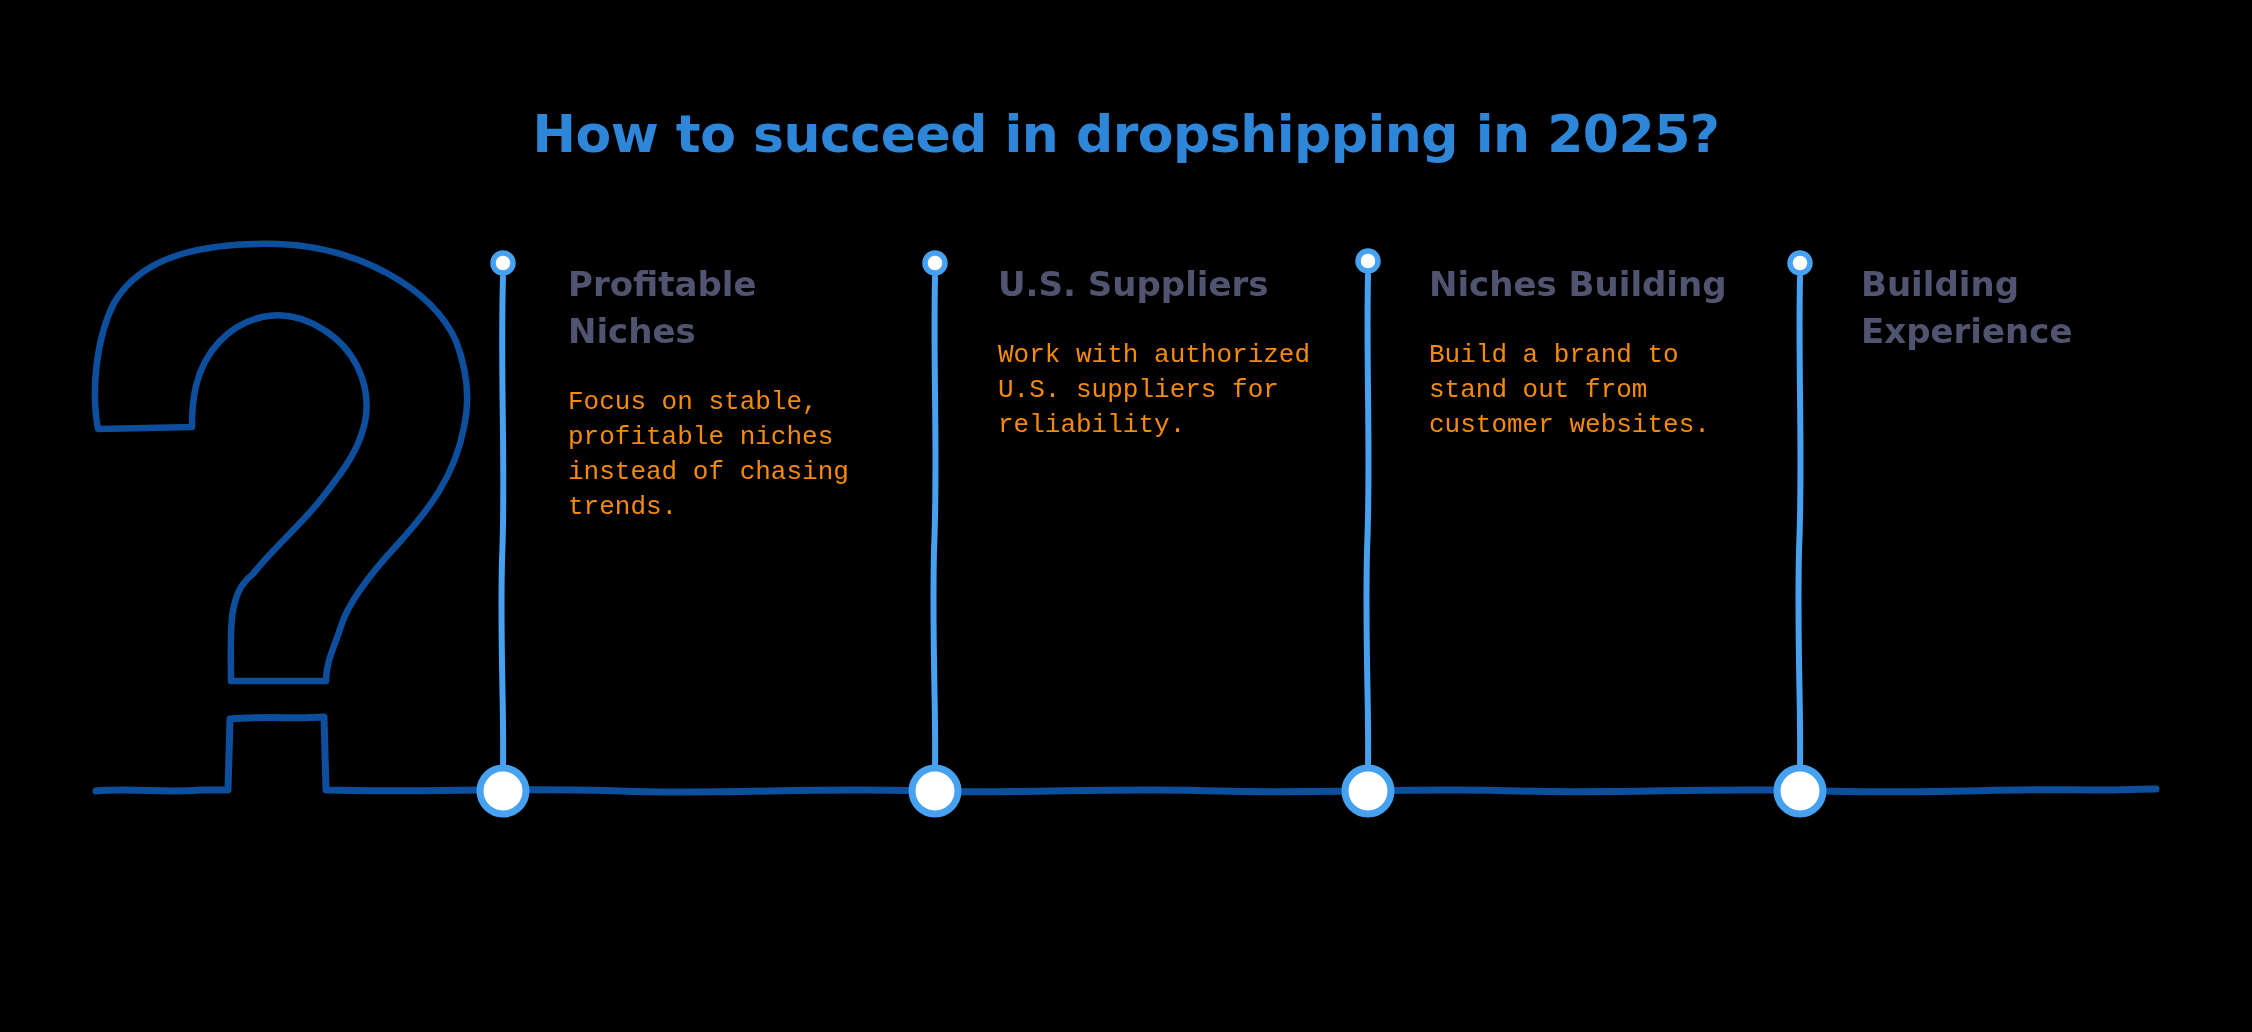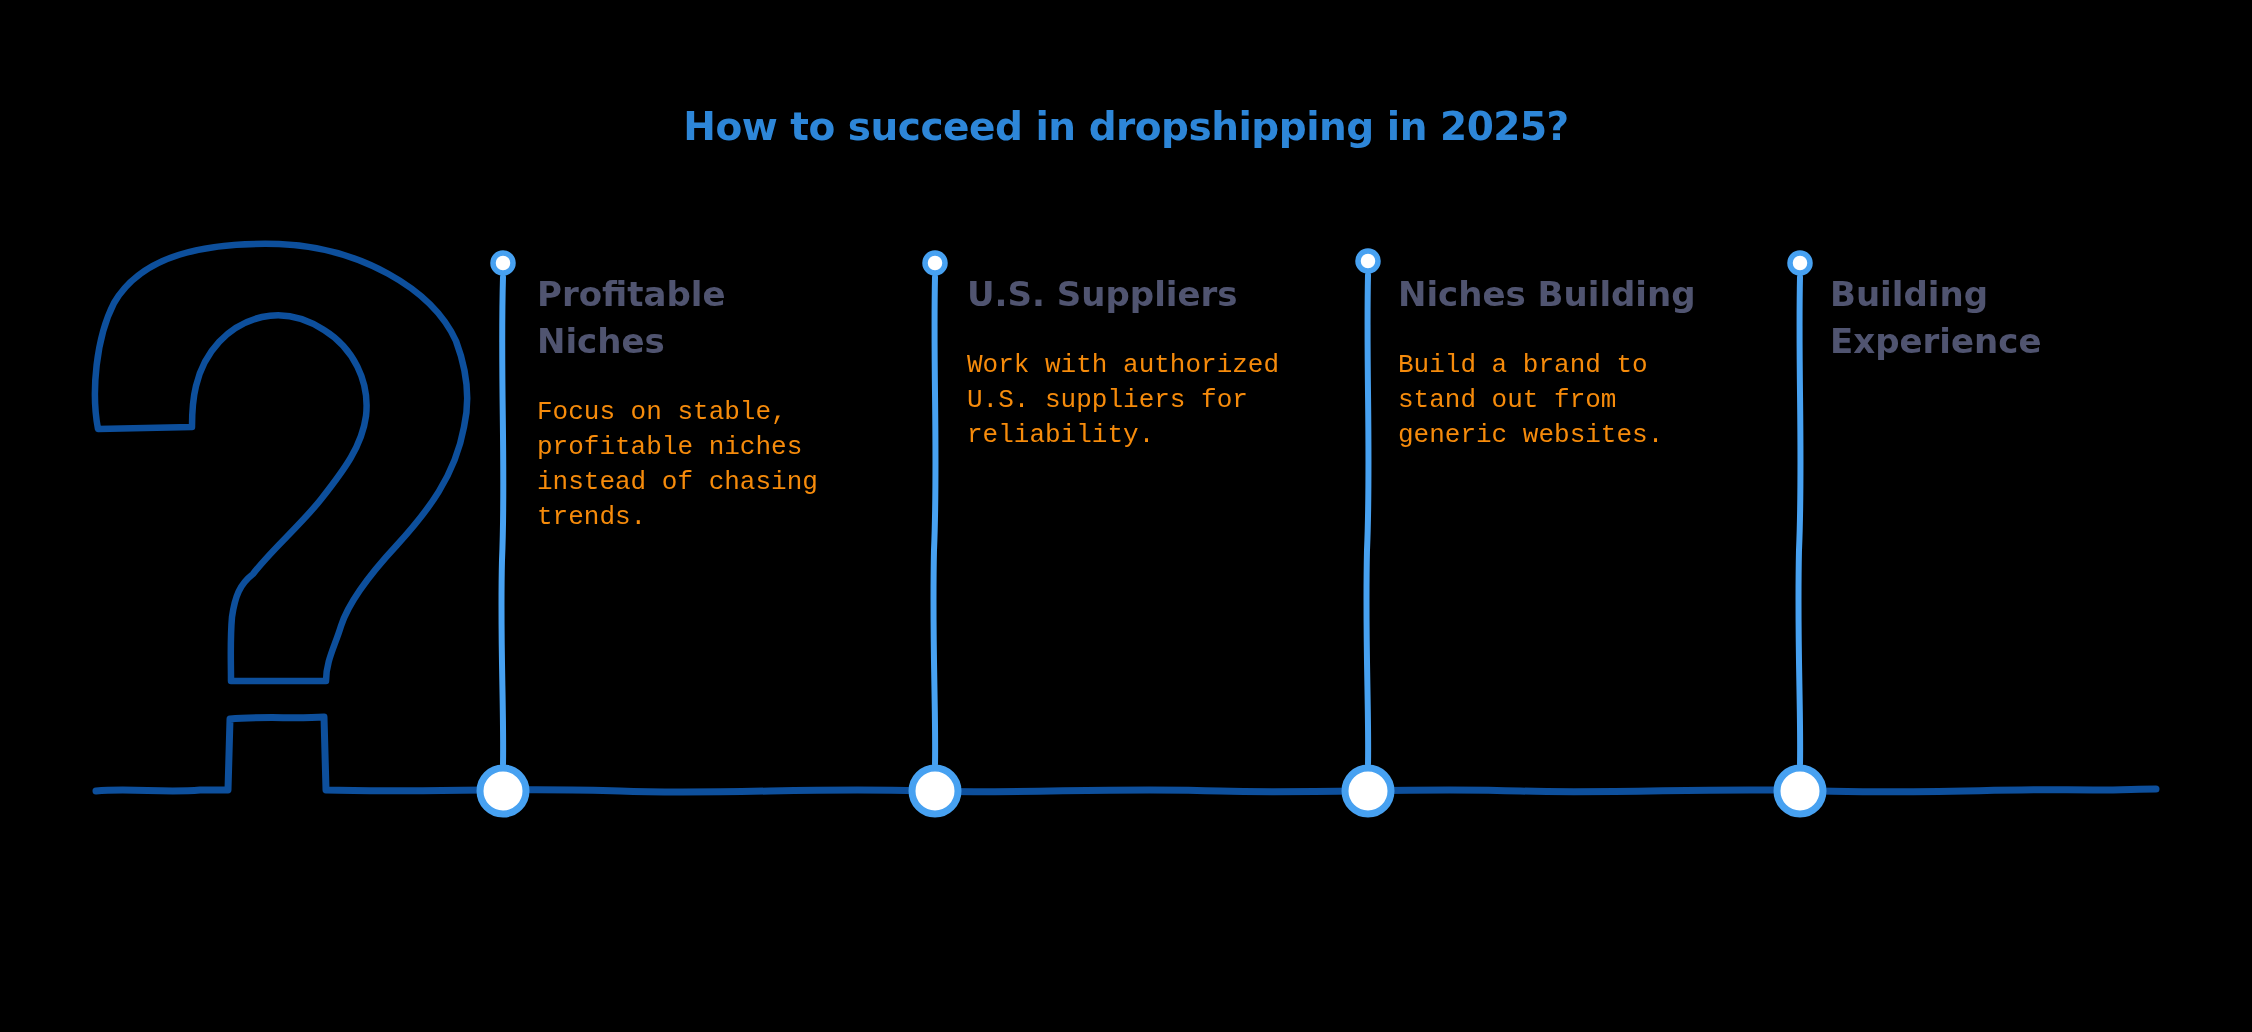--- a/index.html
+++ b/index.html
@@ -6,25 +6,25 @@
   .canvas{
     position:relative;
     width:2252px;height:1032px;
     background:#000000;
     font-family:"DejaVu Sans", "Liberation Sans", sans-serif;
     overflow:hidden;
   }
   .title{
     position:absolute;top:104px;left:0;width:100%;
     margin:0;text-align:center;
-    font-size:39px;font-weight:800;letter-spacing:-0.5px;
+    font-size:52px;font-weight:800;letter-spacing:-0.5px;
     color:#2d86d8;
   }
   svg.decor{position:absolute;left:0;top:0;}
-  .milestone{position:absolute;top:271px;width:400px;}
+  .milestone{position:absolute;top:261px;width:400px;margin-left:31px;}
   .m1{left:537px}
   .m2{left:967px}
   .m3{left:1398px}
   .m4{left:1830px}
   .m-heading{
     margin:0;
     font-size:34px;font-weight:bold;line-height:47px;
     color:#505470;white-space:pre-line;
   }
   .m-body{
@@ -112,21 +112,21 @@
     <h2 class="m-heading">U.S. Suppliers</h2>
     <p class="m-body">Work with authorized
 U.S. suppliers for
 reliability.</p>
   </div>
 
   <div class="milestone m3">
     <h2 class="m-heading">Niches Building</h2>
     <p class="m-body">Build a brand to
 stand out from
-generic websites.</p>
+customer websites.</p>
   </div>
 
   <div class="milestone m4">
     <h2 class="m-heading">Building
 Experience</h2>
   </div>
 
 </div>
 
 </body></html>

